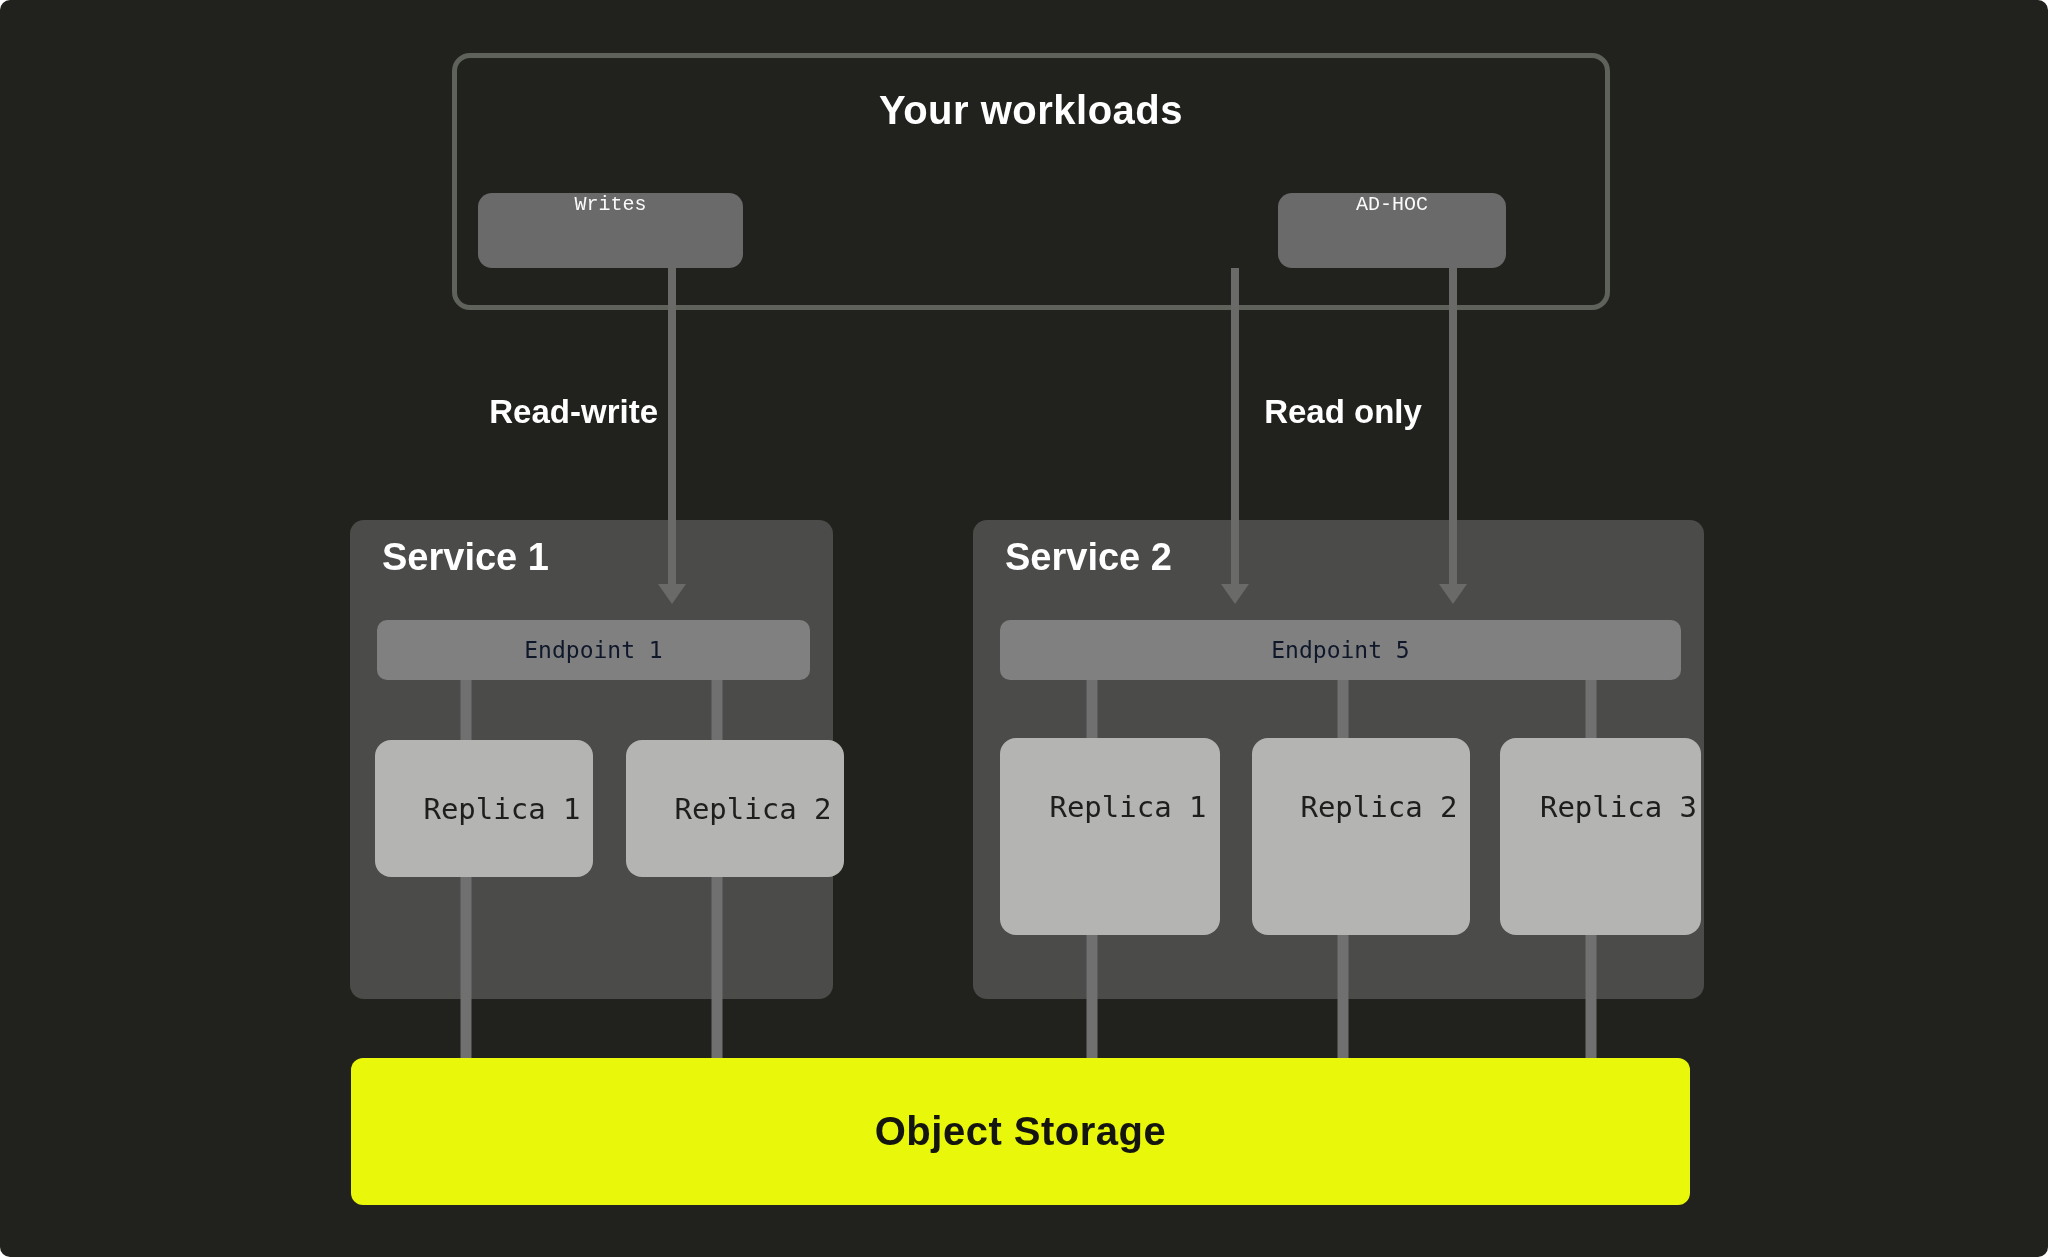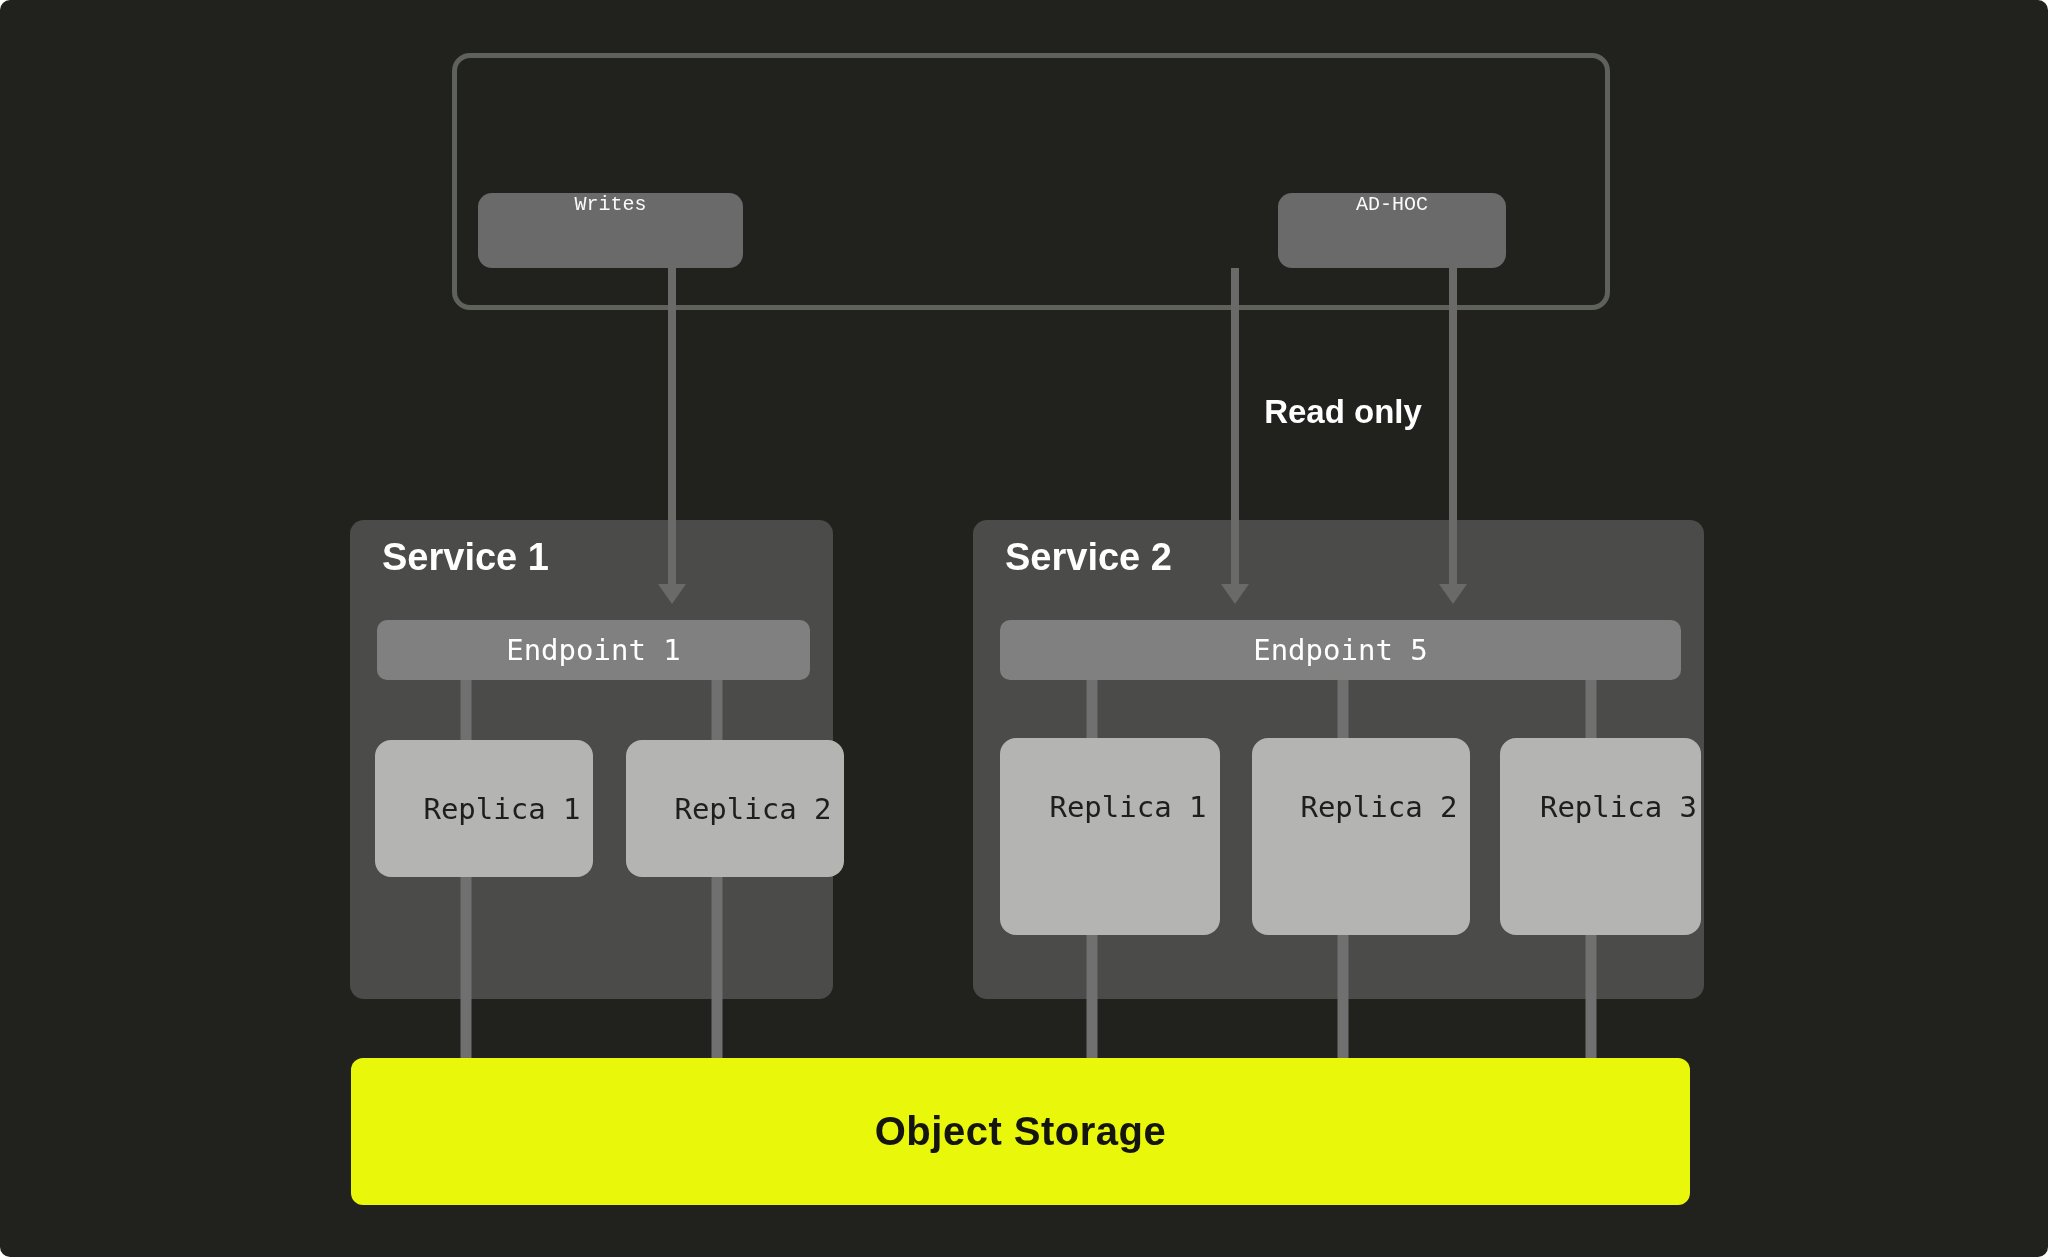--- a/index.html
+++ b/index.html
@@ -72,23 +72,23 @@
     font-weight: 700;
   }
   .service-title-1 { left: 382px; }
   .service-title-2 { left: 1005px; }
 
   .endpoint {
     top: 620px; height: 60px;
     background: #808080;
     border-radius: 10px;
     display: flex; align-items: center; justify-content: center;
-    color: #ffffff;
+    color: #0f172a;
     font-family: "DejaVu Sans Mono", monospace;
-    font-size: 29px;
+    font-size: 23px;
   }
   .endpoint-1 { left: 377px; width: 433px; }
   .endpoint-2 { left: 1000px; width: 681px; }
 
   .replica {
     background: #B4B4B2;
     border-radius: 16px;
     display: flex; justify-content: center;
     color: #1E1E1C;
     font-family: "DejaVu Sans Mono", monospace;
@@ -146,28 +146,30 @@
     </g>
 
     <line x1="466" y1="680" x2="466" y2="1058" stroke="#707070" stroke-width="11"></line>
     <line x1="717" y1="680" x2="717" y2="1058" stroke="#707070" stroke-width="11"></line>
     <line x1="1092" y1="680" x2="1092" y2="1058" stroke="#707070" stroke-width="11"></line>
     <line x1="1343" y1="680" x2="1343" y2="1058" stroke="#707070" stroke-width="11"></line>
     <line x1="1591" y1="680" x2="1591" y2="1058" stroke="#707070" stroke-width="11"></line>
   </svg>
 
   <div class="abs workloads-box z1"></div>
+  <div class="abs workloads-title z3">Your workloads</div>
 
   <div class="abs pill pill-writes z3">
     <span class="pill-label">Writes</span>
   </div>
   <div class="abs pill pill-adhoc z3">
     <span class="pill-label">AD-HOC</span>
   </div>
 
+  <div class="abs edge-label edge-label-rw z3">Read-write</div>
   <div class="abs edge-label edge-label-ro z3">Read only</div>
 
   <div class="abs service-title service-title-1 z3">Service 1</div>
   <div class="abs endpoint endpoint-1 z3">
     <span>Endpoint 1</span>
   </div>
   <div class="abs replica replica-s1 replica-s1-1 z3">
     <span class="replica-label">Replica 1</span>
   </div>
   <div class="abs replica replica-s1 replica-s1-2 z3">

